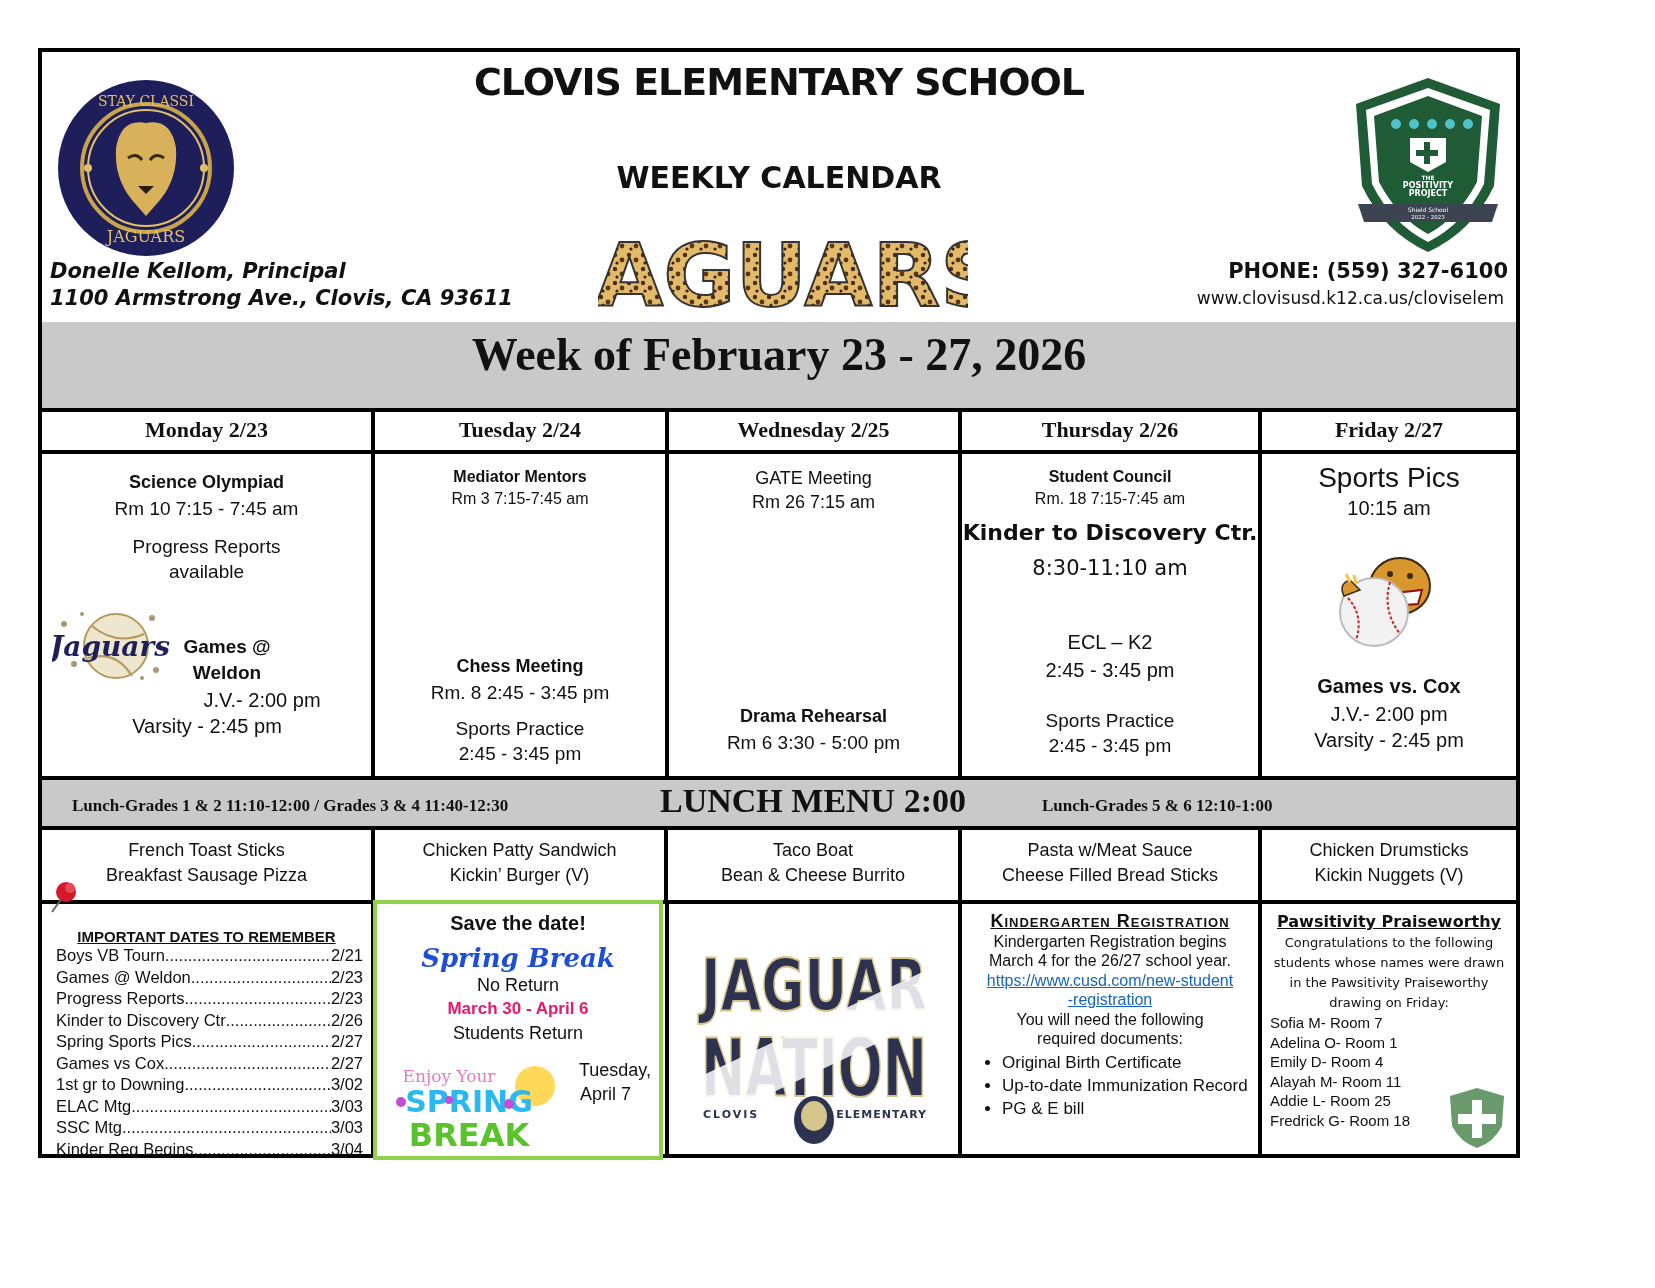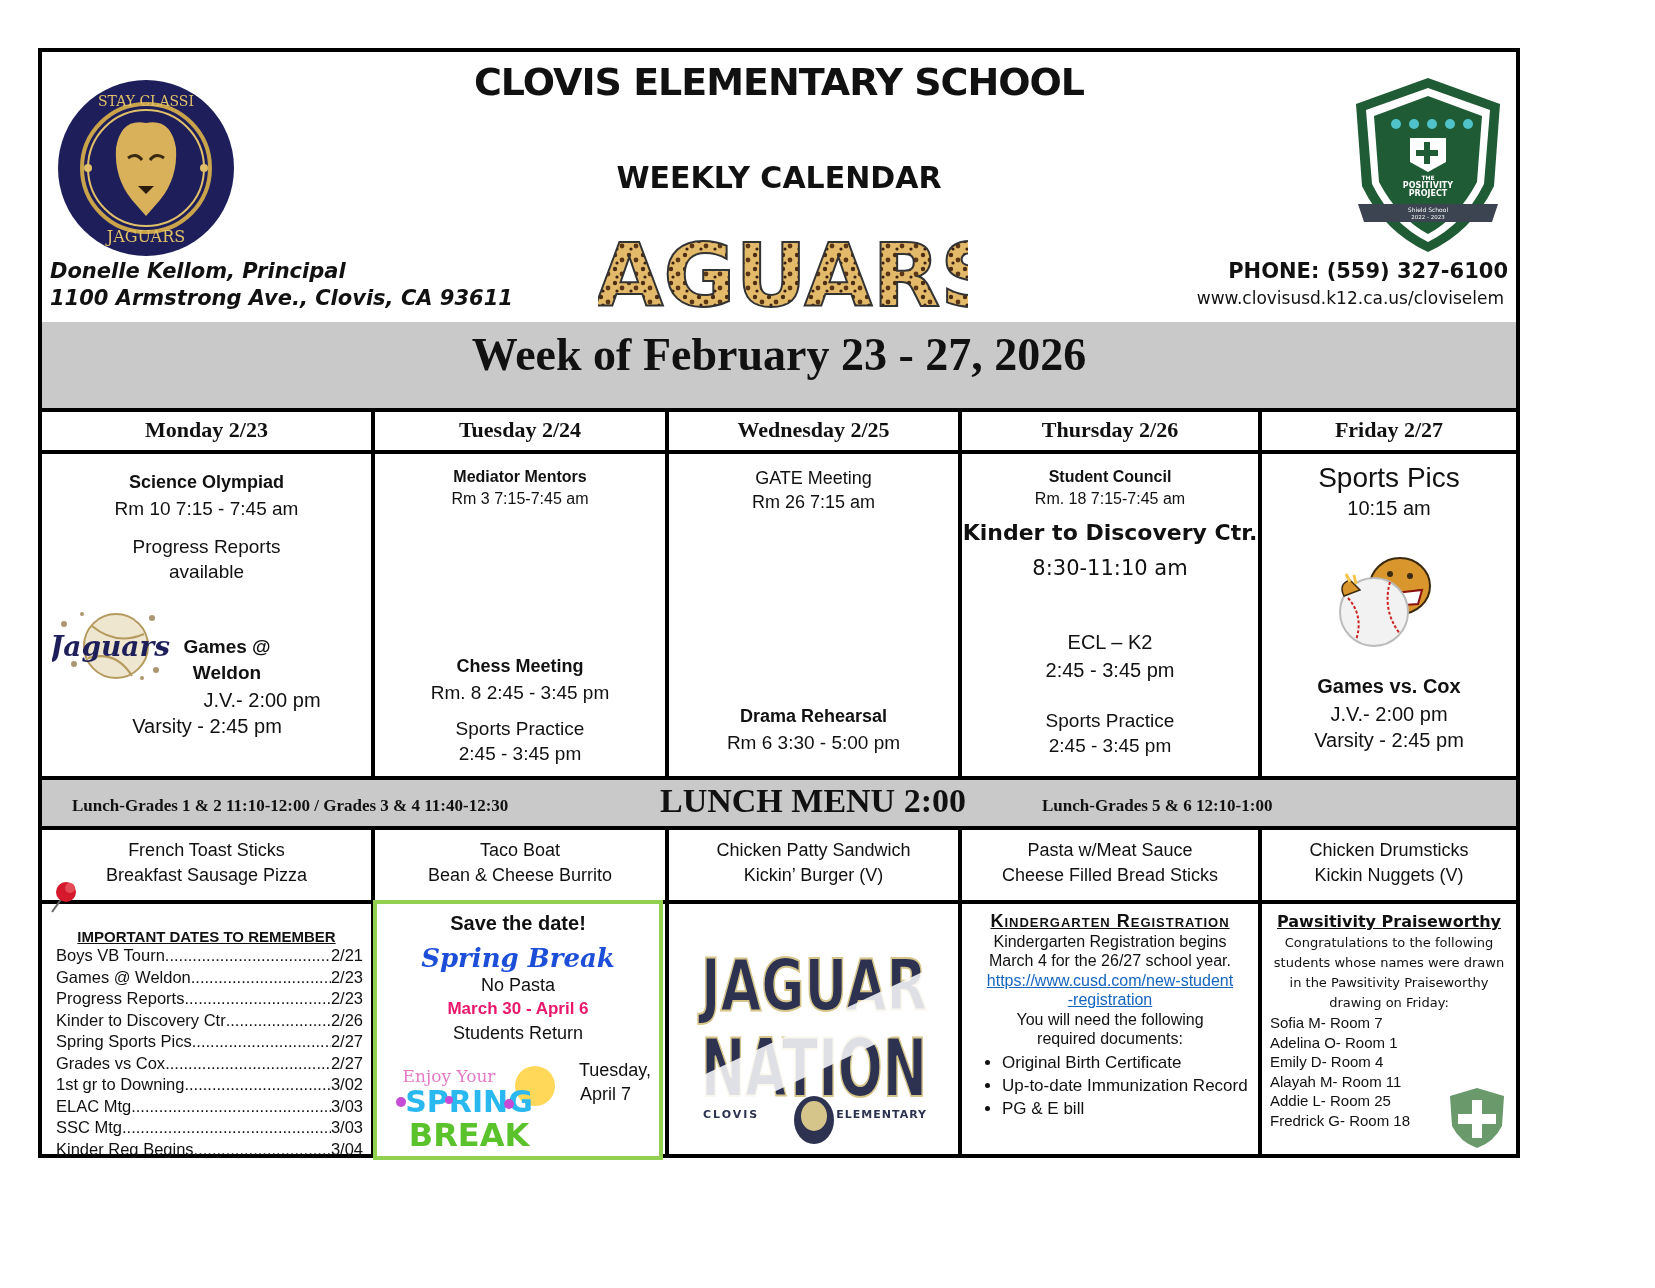--- a/index.html
+++ b/index.html
@@ -213,28 +213,28 @@
   <div class="row menu">
     <div class="cell c1">
       <div>French Toast Sticks</div>
       <div>Breakfast Sausage Pizza</div>
       <svg style="position:absolute;left:4px;top:46px;width:36px;height:40px;z-index:3;" viewBox="0 0 36 40">
         <line x1="6" y1="36" x2="16" y2="22" stroke="#666" stroke-width="2"></line>
         <circle cx="20" cy="16" r="10" fill="#d3192b"></circle>
         <circle cx="24" cy="12" r="5" fill="#e54b57"></circle>
       </svg>
     </div>
+    <div class="cell c3">
+      <div>Chicken Patty Sandwich</div>
+      <div>Kickin’ Burger (V)</div>
+    </div>
     <div class="cell c2">
       <div>Taco Boat</div>
       <div>Bean &amp; Cheese Burrito</div>
     </div>
-    <div class="cell c3">
-      <div>Chicken Patty Sandwich</div>
-      <div>Kickin’ Burger (V)</div>
-    </div>
     <div class="cell c4">
       <div>Pasta w/Meat Sauce</div>
       <div>Cheese Filled Bread Sticks</div>
     </div>
     <div class="cell c5">
       <div>Chicken Drumsticks</div>
       <div>Kickin Nuggets (V)</div>
     </div>
   </div>
 
@@ -262,21 +262,21 @@
             <span class="lbl">Kinder to Discovery Ctr</span>
             <span class="dots"></span>
             <span>2/26</span>
           </div>
           <div class="date-row">
             <span class="lbl">Spring Sports Pics</span>
             <span class="dots"></span>
             <span>2/27</span>
           </div>
           <div class="date-row">
-            <span class="lbl">Grades vs Cox</span>
+            <span class="lbl">Games vs Cox</span>
             <span class="dots"></span>
             <span>2/27</span>
           </div>
           <div class="date-row">
             <span class="lbl">1st gr to Downing </span>
             <span class="dots"></span>
             <span>3/02</span>
           </div>
           <div class="date-row">
             <span class="lbl">ELAC Mtg</span>
@@ -293,21 +293,21 @@
             <span class="dots"></span>
             <span>3/04</span>
           </div>
         </div>
     </div>
 
     <div class="cell c2">
       <div class="spring">
         <div style="margin-top:8px;font-weight:bold;font-size:20px;">Save the date!</div>
         <div style="margin-top:8px;font-family:'DejaVu Serif',serif;font-style:italic;font-weight:bold;font-size:26px;color:#1d4ed8;">Spring Break</div>
-        <div style="font-size:18px;line-height:24px;">No Pasta</div>
+        <div style="font-size:18px;line-height:24px;">No Return</div>
         <div style="font-size:17px;font-weight:bold;color:#e8186d;line-height:24px;">March 30 - April 6</div>
         <div style="font-size:18px;line-height:24px;">Students Return</div>
         <div style="position:absolute;right:8px;top:154px;text-align:right;font-size:18px;line-height:24px;">
           <div>Tuesday,</div>
           <div style="padding-right:20px;">April 7</div>
         </div>
         <svg style="position:absolute;left:2px;top:160px;width:190px;height:86px;" viewBox="0 0 190 86">
           <circle cx="156" cy="22" r="20" fill="#ffd85a"></circle>
           <text x="70" y="18" font-family="DejaVu Serif, serif" font-size="17" fill="#e57ac7" text-anchor="middle">Enjoy Your</text>
           <text x="90" y="48" font-family="DejaVu Sans, sans-serif" font-weight="bold" font-size="30" fill="#2ab8f0" text-anchor="middle">SPRING</text>

